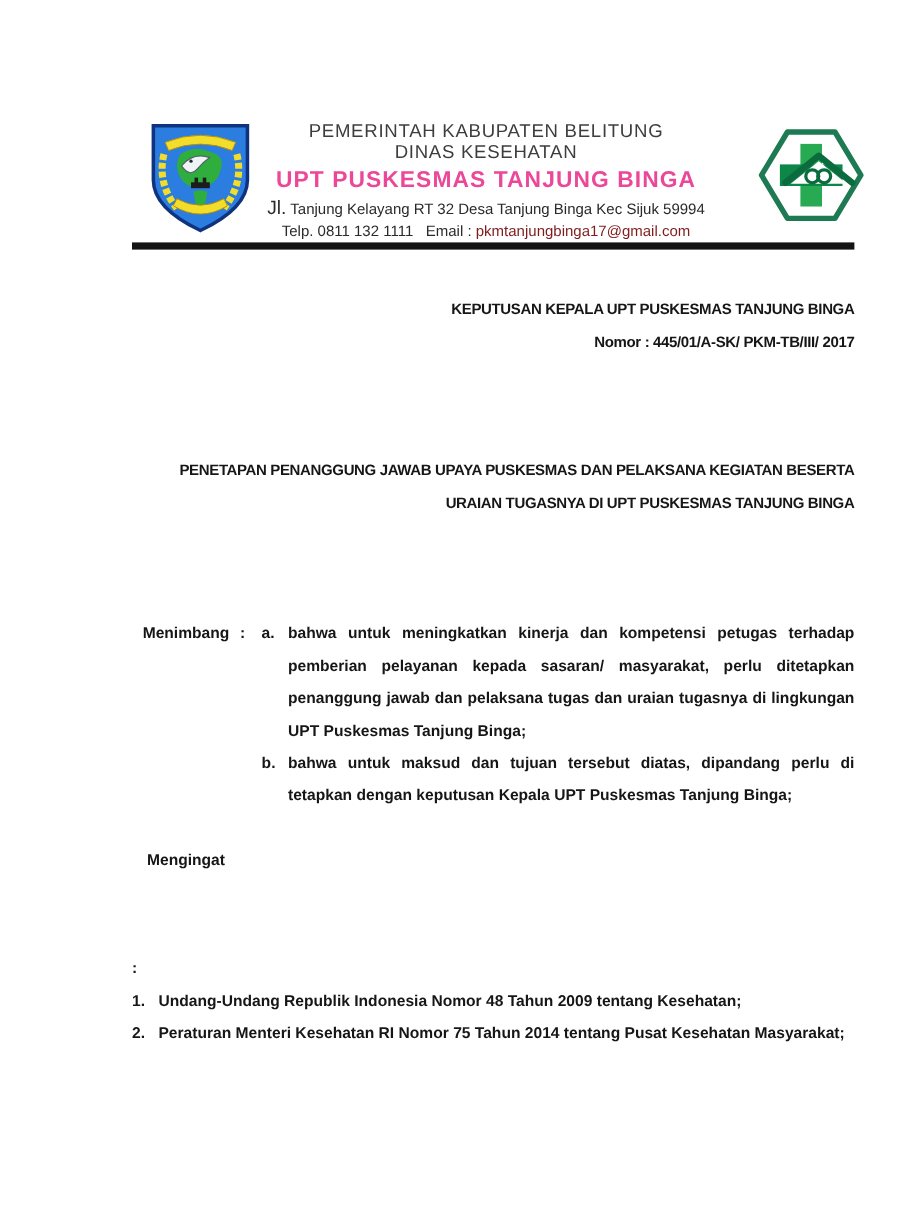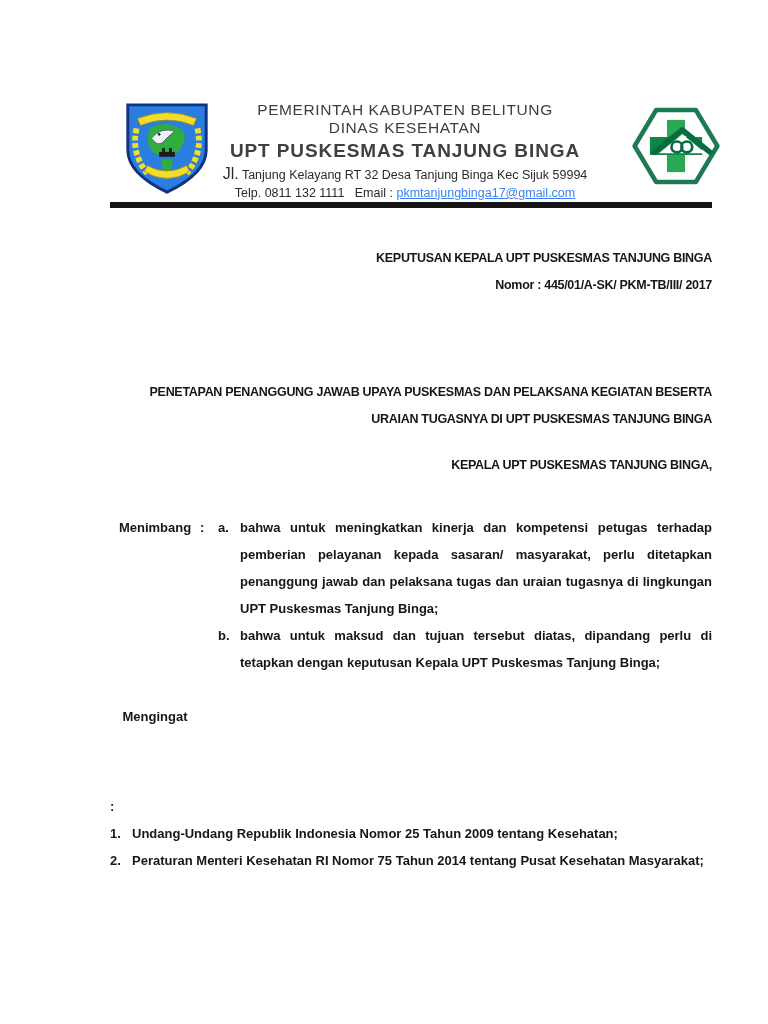--- a/index.html
+++ b/index.html
@@ -18,29 +18,29 @@
   .logo-left svg, .logo-right svg { width:100%; height:100%; display:block; }
 
   .header-text {
     position:absolute; left:185px; top:101px; width:440px;
     text-align:center; line-height:1.15;
   }
   .h-gov {
     font-size:15.5px; color:#3d3d3d; letter-spacing:0.6px; white-space:nowrap;
   }
   .h-office {
-    font-size:19px; font-weight:700; color:#404040; letter-spacing:0.9px;
+    font-size:19px; font-weight:700; color:#ec4899; letter-spacing:0.9px;
     margin-top:3px; white-space:nowrap;
   }
   .h-address {
     font-size:12.5px; color:#2a2a2a; margin-top:4px; white-space:nowrap;
   }
   .h-address .jl { font-size:16px; }
   .h-contact { font-size:12.5px; color:#2a2a2a; margin-top:2px; white-space:nowrap; }
-  .email-link { color:#3b82f6; text-decoration:underline; cursor:pointer; }
+  .email-link { color:#7f1d1d; cursor:pointer; }
 
   .rule {
     position:absolute; left:110px; top:202px; width:602px; height:6px;
     background:#141414;
   }
 
   
   .t-line {
     position:absolute; left:110px; width:602px;
     text-align:right; font-weight:700; font-size:12.5px;
@@ -111,21 +111,20 @@
       <span>Email :</span>
       <a class="email-link">pkmtanjungbinga17@gmail.com</a></div>
   </div>
 
   <div class="rule"></div>
 
   <div class="t-line t-title">KEPUTUSAN KEPALA UPT PUSKESMAS TANJUNG BINGA</div>
   <div class="t-line t-number">Nomor : 445/01/A-SK/ PKM-TB/III/ 2017</div>
   <div class="t-line t-subject1">PENETAPAN PENANGGUNG JAWAB UPAYA PUSKESMAS DAN PELAKSANA KEGIATAN BESERTA</div>
   <div class="t-line t-subject2">URAIAN TUGASNYA DI UPT PUSKESMAS TANJUNG BINGA</div>
-  <div class="t-line t-issuer">KEPALA UPT PUSKESMAS TANJUNG BINGA,</div>
 
   <div class="doc-body">
 
     <div class="section">
       <div class="sec-label">Menimbang</div>
       <div class="sec-colon">:</div>
       <div class="sec-items">
         <div class="item">
           <div class="item-marker">a.</div>
           <div class="item-text">bahwa untuk meningkatkan kinerja dan kompetensi petugas terhadap pemberian pelayanan kepada sasaran/ masyarakat, perlu ditetapkan penanggung jawab dan pelaksana tugas dan uraian tugasnya di lingkungan UPT Puskesmas Tanjung Binga;</div>
@@ -136,21 +135,21 @@
         </div>
       </div>
     </div>
 
     <div class="section gap-top">
       <div class="sec-label">Mengingat</div>
       <div class="sec-colon">:</div>
       <div class="sec-items">
         <div class="item">
           <div class="item-marker">1.</div>
-          <div class="item-text">Undang-Undang Republik Indonesia Nomor 25 Tahun 2009 tentang Kesehatan;</div>
+          <div class="item-text">Undang-Undang Republik Indonesia Nomor 48 Tahun 2009 tentang Kesehatan;</div>
         </div>
         <div class="item">
           <div class="item-marker">2.</div>
           <div class="item-text">Peraturan Menteri Kesehatan RI Nomor 75 Tahun 2014 tentang Pusat Kesehatan Masyarakat;</div>
         </div>
       </div>
     </div>
 
   </div>
 </div>

